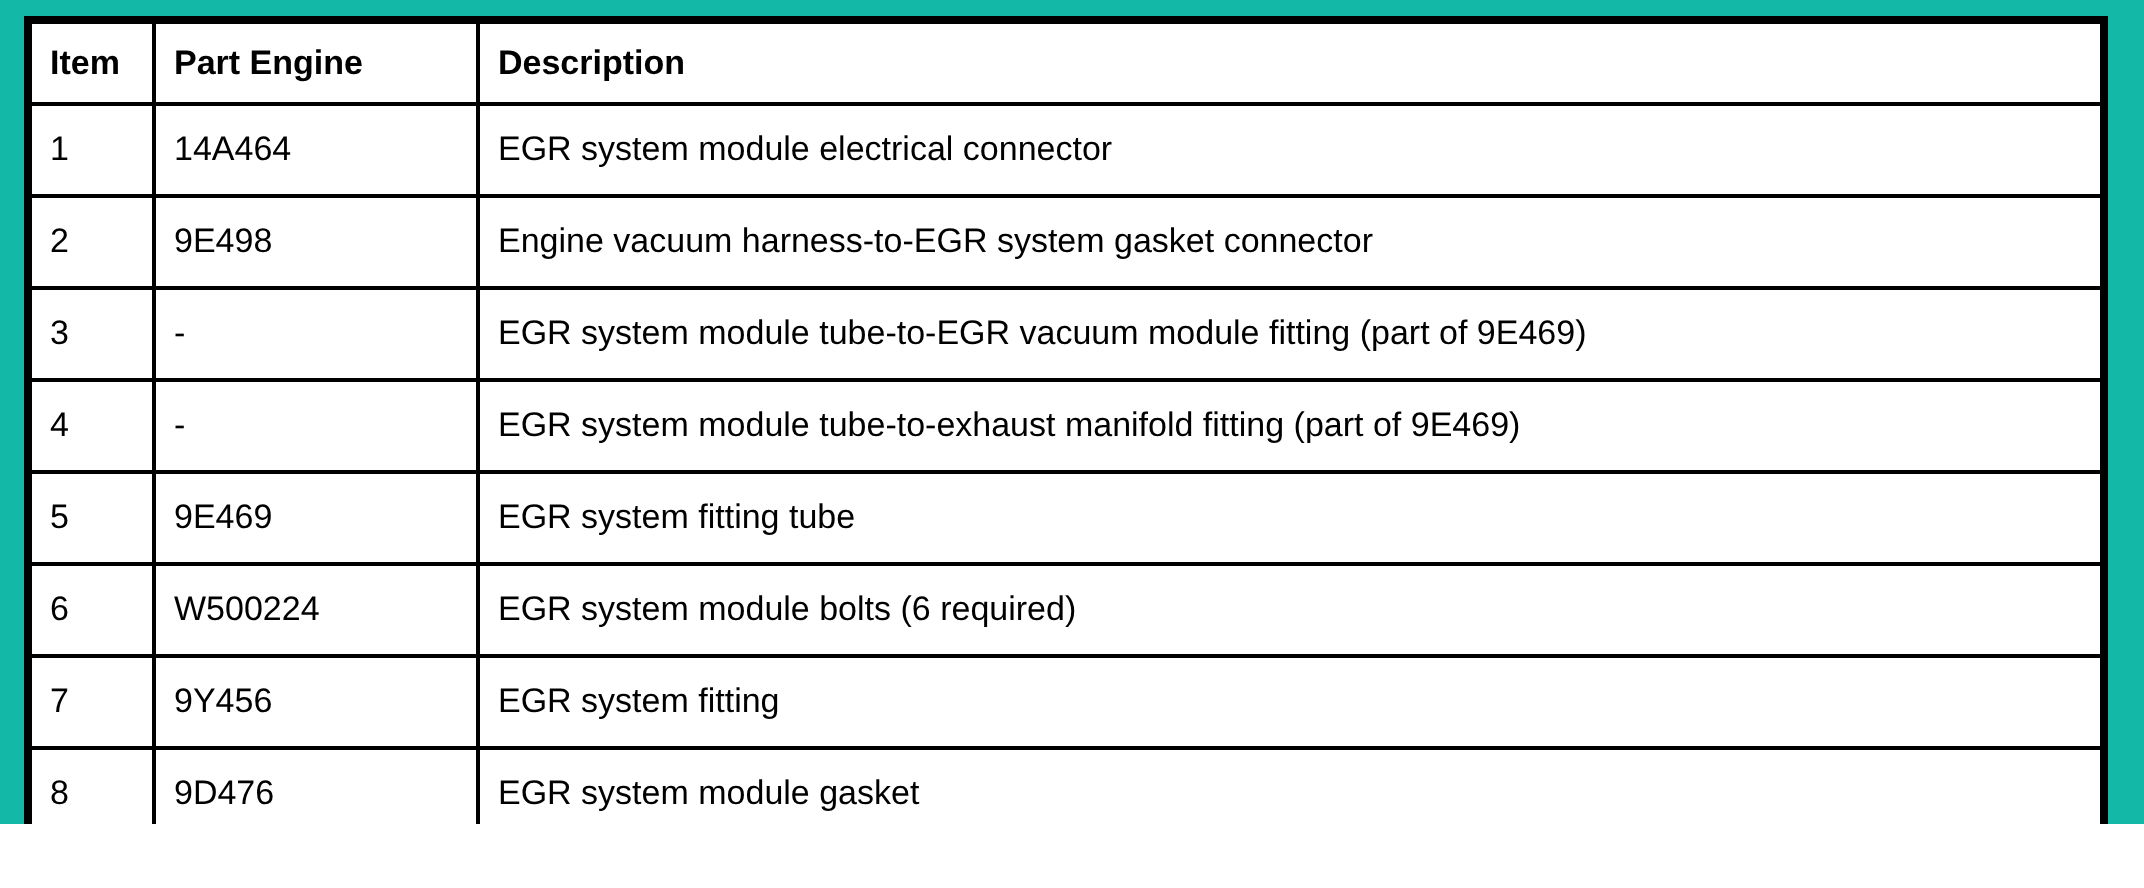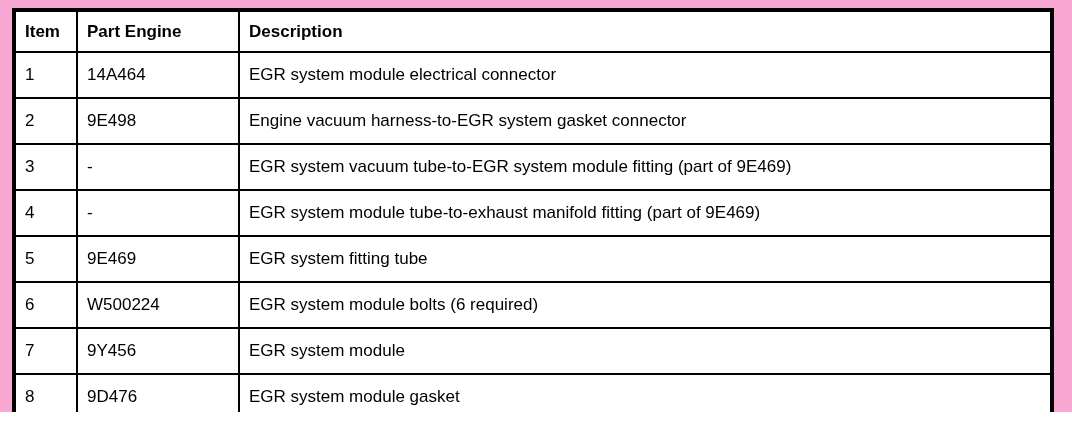--- a/index.html
+++ b/index.html
@@ -7,21 +7,21 @@
     margin: 0;
     padding: 0;
     background: #ffffff;
     font-family: "Liberation Sans", sans-serif;
     color: #000000;
   }
   .page {
     position: relative;
     width: 1072px;
     height: 412px;
-    background: #f9a8d4;
+    background: #14b8a6;
   }
   table.parts-table {
     position: absolute;
     left: 12px;
     top: 8px;
     width: 1038px;
     border-collapse: collapse;
     border: 4px solid #000000;
     table-layout: fixed;
   }
@@ -71,41 +71,41 @@
           <td>EGR system module electrical connector</td>
         </tr>
         <tr>
           <td>2</td>
           <td>9E498</td>
           <td>Engine vacuum harness-to-EGR system gasket connector</td>
         </tr>
         <tr>
           <td>3</td>
           <td>-</td>
-          <td>EGR system vacuum tube-to-EGR system module fitting (part of 9E469)</td>
+          <td>EGR system module tube-to-EGR vacuum module fitting (part of 9E469)</td>
         </tr>
         <tr>
           <td>4</td>
           <td>-</td>
           <td>EGR system module tube-to-exhaust manifold fitting (part of 9E469)</td>
         </tr>
         <tr>
           <td>5</td>
           <td>9E469</td>
           <td>EGR system fitting tube</td>
         </tr>
         <tr>
           <td>6</td>
           <td>W500224</td>
           <td>EGR system module bolts (6 required)</td>
         </tr>
         <tr>
           <td>7</td>
           <td>9Y456</td>
-          <td>EGR system module</td>
+          <td>EGR system fitting</td>
         </tr>
         <tr>
           <td>8</td>
           <td>9D476</td>
           <td>EGR system module gasket</td>
         </tr>
       </tbody>
   </table>
 </div>
 

